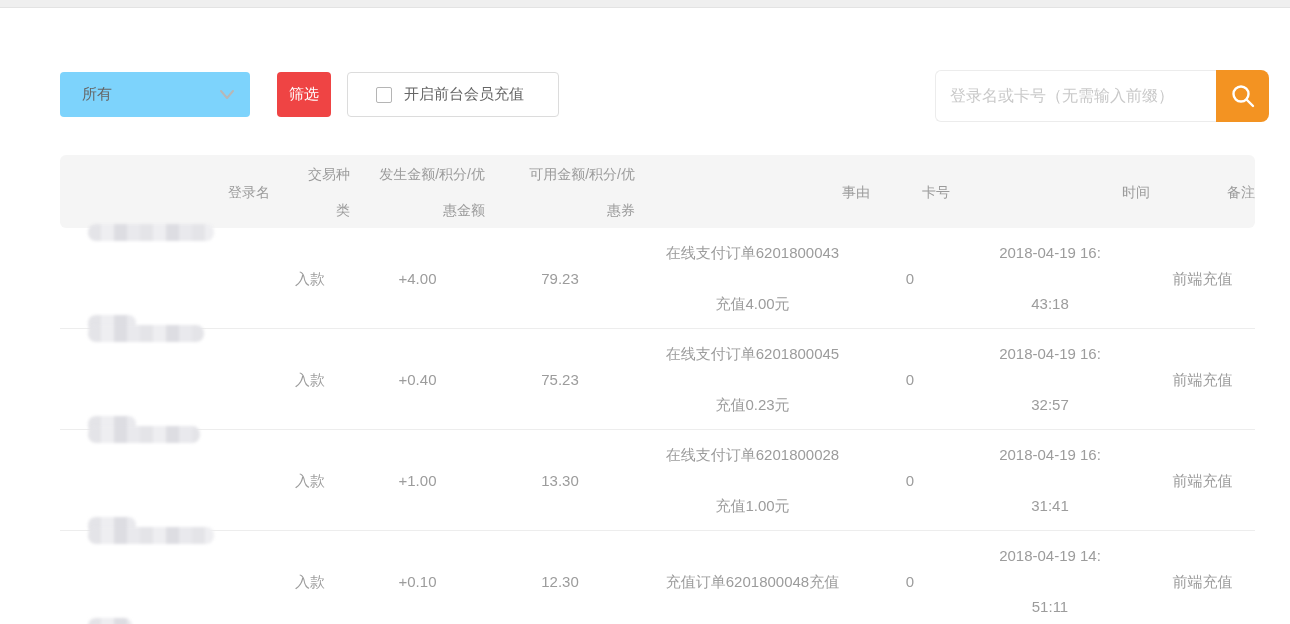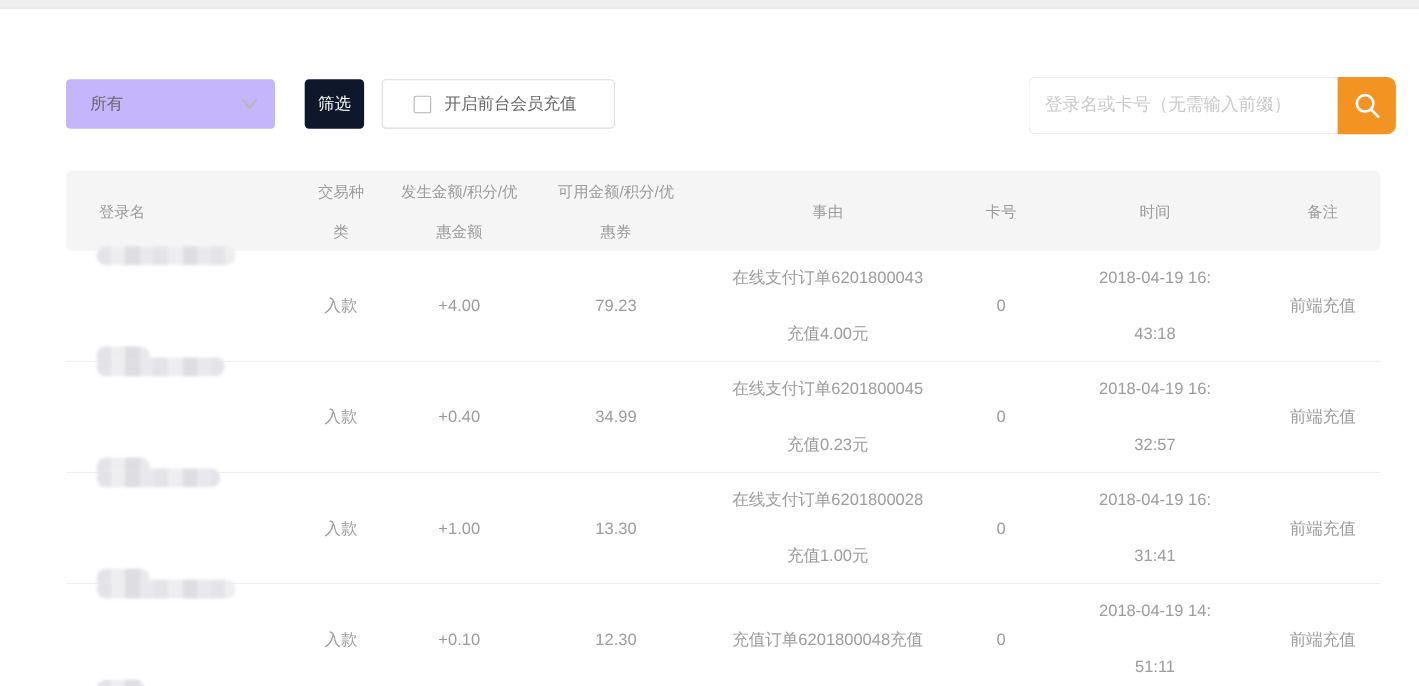--- a/index.html
+++ b/index.html
@@ -5,30 +5,30 @@
   * { margin:0; padding:0; box-sizing:border-box; }
   html,body { width:1290px; height:624px; background:#fff;
     font-family:"Liberation Sans","DejaVu Sans",sans-serif; }
   .canvas { position:relative; width:1290px; height:624px; background:#fff; overflow:hidden; }
 
   
   .topstrip { position:absolute; left:0; top:0; width:1290px; height:8px;
     background:#efefef; border-bottom:1px solid #e3e3e3; }
 
   
-  .select-box { position:absolute; top:72px; height:45px; background:#c4b5fd;
+  .select-box { position:absolute; top:72px; height:45px; background:#7dd3fc;
     border-radius:4px; display:flex; align-items:center; justify-content:space-between;
     padding:0 16px 0 22px; color:#666; font-size:15px; cursor:pointer; }
   .sel-all { left:60px; width:190px; }
   .sel-cat { left:770px; width:145px; }
   .chev { width:14px; height:9px; flex:0 0 auto; }
   .chev polyline { fill:none; stroke:#b7b7b7; stroke-width:2; stroke-linecap:round; stroke-linejoin:round; }
 
   .filter-btn { position:absolute; left:277px; top:72px; width:54px; height:45px;
-    background:#0f172a; border:none; border-radius:4px; color:#fff; font-size:15px;
+    background:#ef4444; border:none; border-radius:4px; color:#fff; font-size:15px;
     font-family:inherit; cursor:pointer; }
 
   .chk-group { position:absolute; left:347px; top:72px; width:212px; height:45px;
     background:#fff; border:1px solid #dcdcdc; border-radius:4px;
     display:flex; align-items:center; padding-left:28px; cursor:pointer; }
   .chk-box { width:16px; height:16px; border:1px solid #b5b5b5; border-radius:2px;
     background:#fff; margin-right:12px; flex:0 0 auto; }
   .chk-label { color:#666; font-size:15px; }
 
   .search-group { position:absolute; left:935px; top:70px; height:52px; display:flex; }
@@ -44,21 +44,21 @@
   .mag line { stroke:#fff; stroke-width:2.4; stroke-linecap:round; }
 
   
   .table { position:absolute; left:60px; top:155px; width:1195px; }
   .t-head { display:flex; align-items:center; height:73px; background:#f5f5f5;
     border-radius:6px; color:#9b9b9b; font-size:14px; }
   .t-row { display:flex; align-items:center; height:101px; color:#9c9c9c; font-size:15px;
     border-bottom:1px solid #ededed; background:#fff; }
   .t-row:first-of-type { height:95px; }
   .cell { text-align:center; white-space:pre-line; line-height:51px; }
-  .t-head .cell { line-height:36px; }
+  .t-head .cell { line-height:36px;text-align:right; }
   .c1 { width:210px; text-align:left; padding-left:28px; }
   .t-head .c1 { padding-left:30px; }
   .c2 { width:80px; }
   .c3 { width:135px; }
   .c4 { width:150px; }
   .c5 { width:235px; }
   .c6 { width:80px; }
   .c7 { width:200px; }
   .c8 { width:105px; }
 
@@ -132,21 +132,21 @@
       <div class="cell c8">前端充值</div>
     </div>
 
     <div class="t-row">
       <div class="cell c1">
         <div class="redact l1" style="width:116px"></div>
         <div class="redact l2"></div>
       </div>
       <div class="cell c2">入款</div>
       <div class="cell c3">+0.40</div>
-      <div class="cell c4">34.99</div>
+      <div class="cell c4">75.23</div>
       <div class="cell c5">在线支付订单6201800045
 充值0.23元</div>
       <div class="cell c6">0</div>
       <div class="cell c7">2018-04-19 16:
 32:57</div>
       <div class="cell c8">前端充值</div>
     </div>
 
     <div class="t-row">
       <div class="cell c1">

